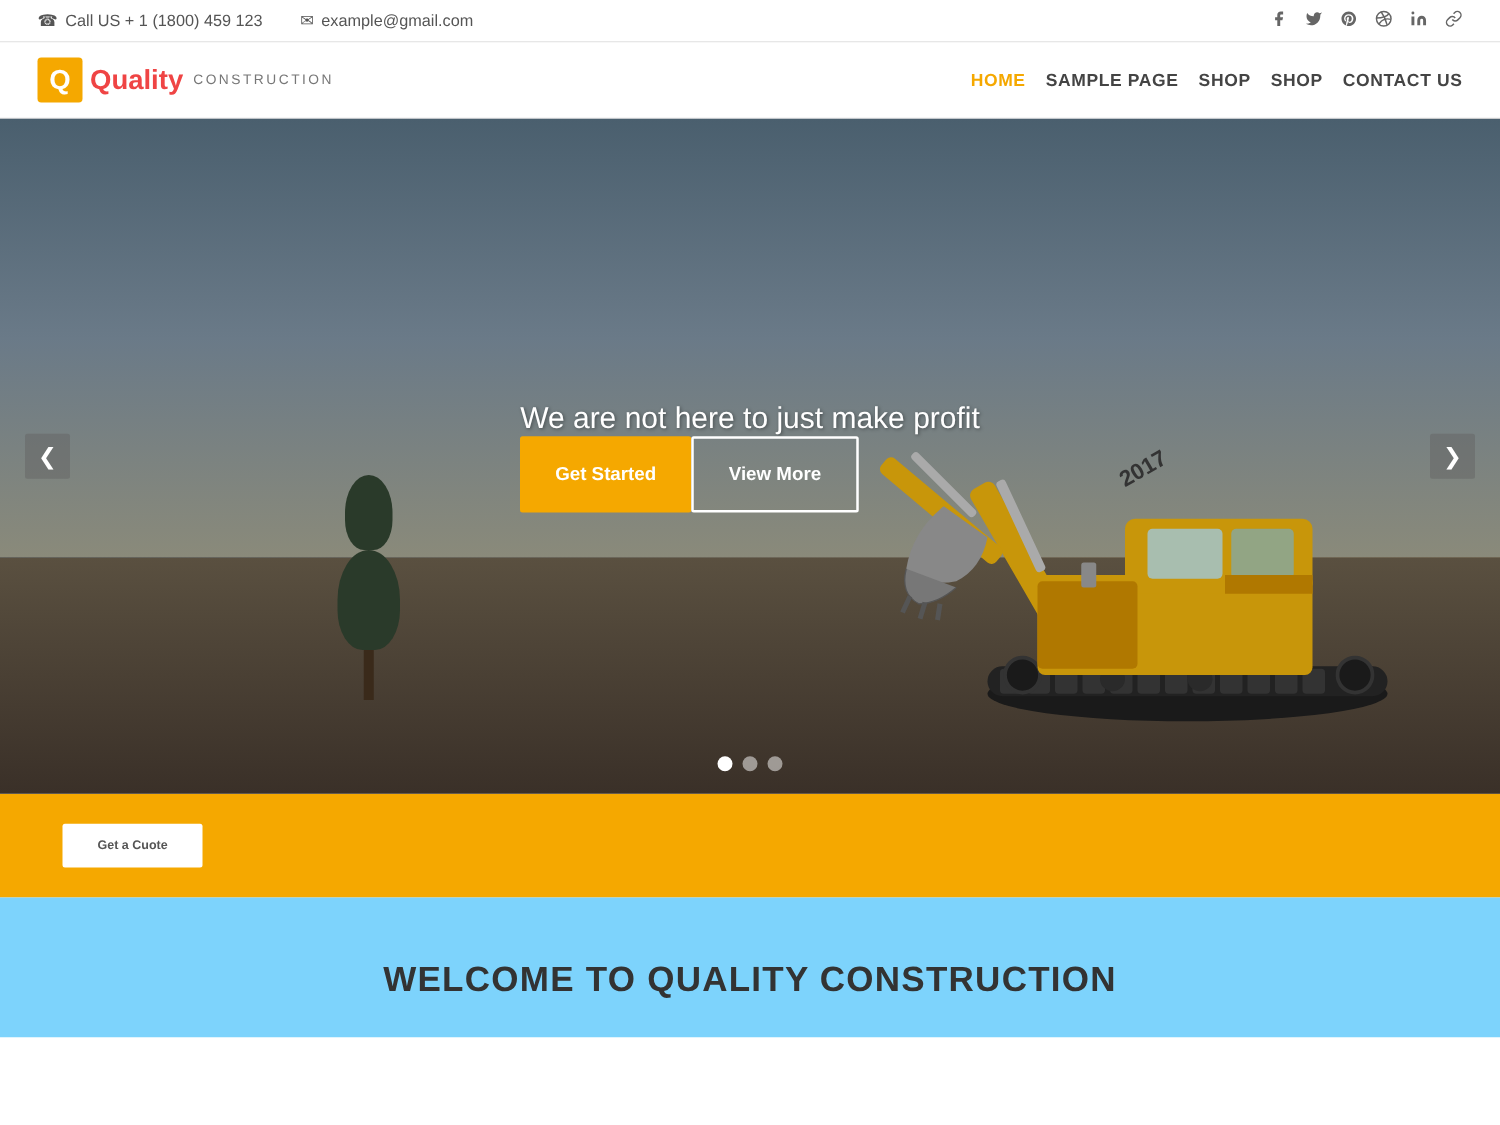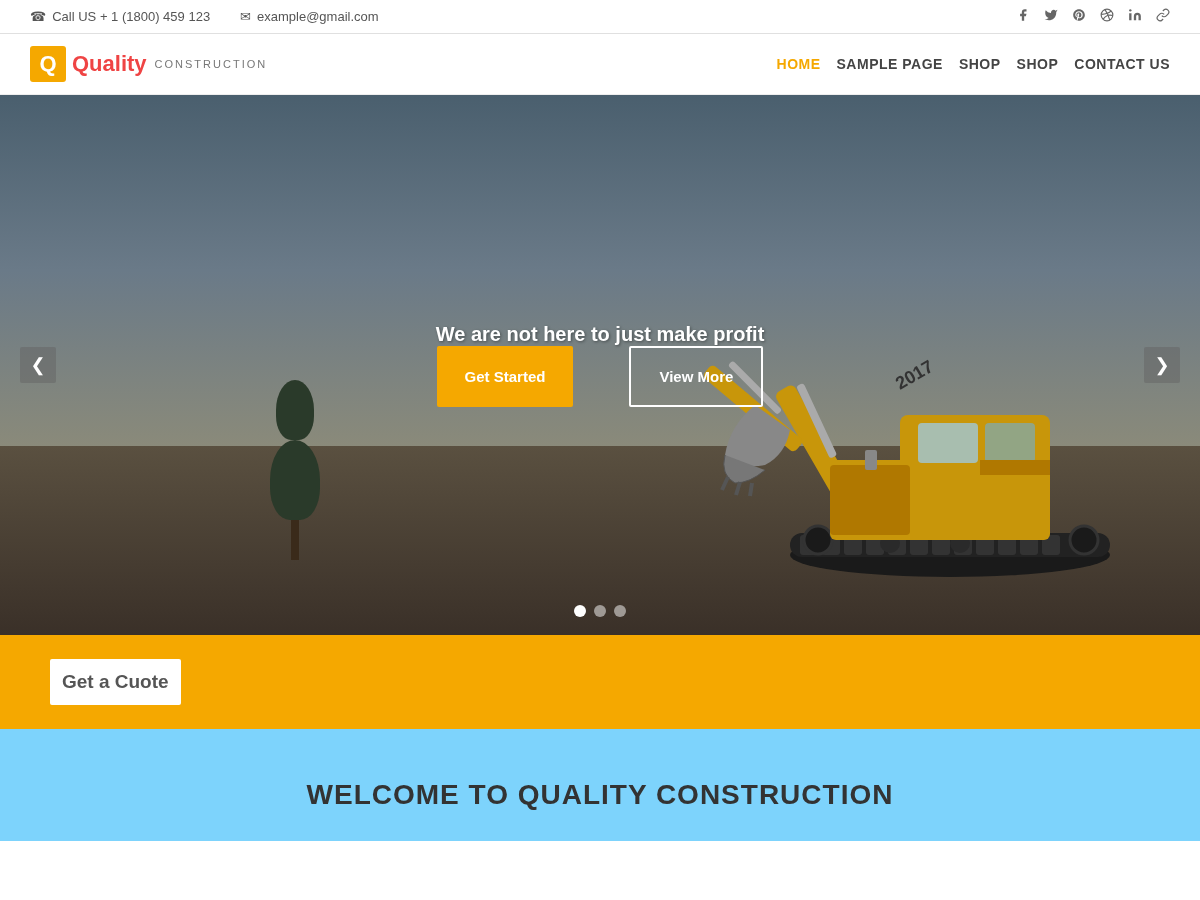--- a/index.html
+++ b/index.html
@@ -153,49 +153,46 @@
       color: #fff;
     }
     .hero-title {
       font-size: 46px;
       font-weight: 900;
       text-shadow: 1px 1px 4px rgba(0,0,0,0.5);
       margin-bottom: 16px;
       letter-spacing: 1px;
     }
     .hero-subtitle {
-      font-size: 20px;
-      font-weight: 700;
+      font-size: 24px;
+      font-weight: 400;
       text-shadow: 1px 1px 3px rgba(0,0,0,0.4);
     }
     .hero-buttons {
       display: flex;
-      gap: 12px;
-      justify-content: center;
     }
     .btn-primary {
       background: #f5a800;
       color: #fff;
       border: none;
       padding: 12px 28px;
       font-size: 15px;
       font-weight: 600;
       cursor: pointer;
       border-radius: 2px;
     }
     .btn-secondary {
       background: transparent;
       color: #fff;
       border: 2px solid #fff;
       padding: 20px 28px;
       font-size: 15px;
       font-weight: 600;
       cursor: pointer;
       border-radius: 2px;
-      margin-left: 44px;
     }
 
     
     .slider-arrow {
       position: absolute;
       top: 50%;
       transform: translateY(-50%);
       background: rgba(100,100,100,0.5);
       color: #fff;
       border: none;
@@ -244,22 +241,22 @@
     .banner-text {
       color: #fff;
       font-size: 16px;
       font-weight: 600;
       letter-spacing: 0.5px;
     }
     .btn-quote {
       background: #fff;
       color: #555;
       border: none;
-      padding: 12px 12px;
-      font-size: 19px;
+      padding: 12px 28px;
+      font-size: 10px;
       font-weight: 600;
       cursor: pointer;
       border-radius: 2px;
     }
 
     
     .welcome-section {
       padding: 50px 30px 30px;
       text-align: center;
       background: #7dd3fc;

